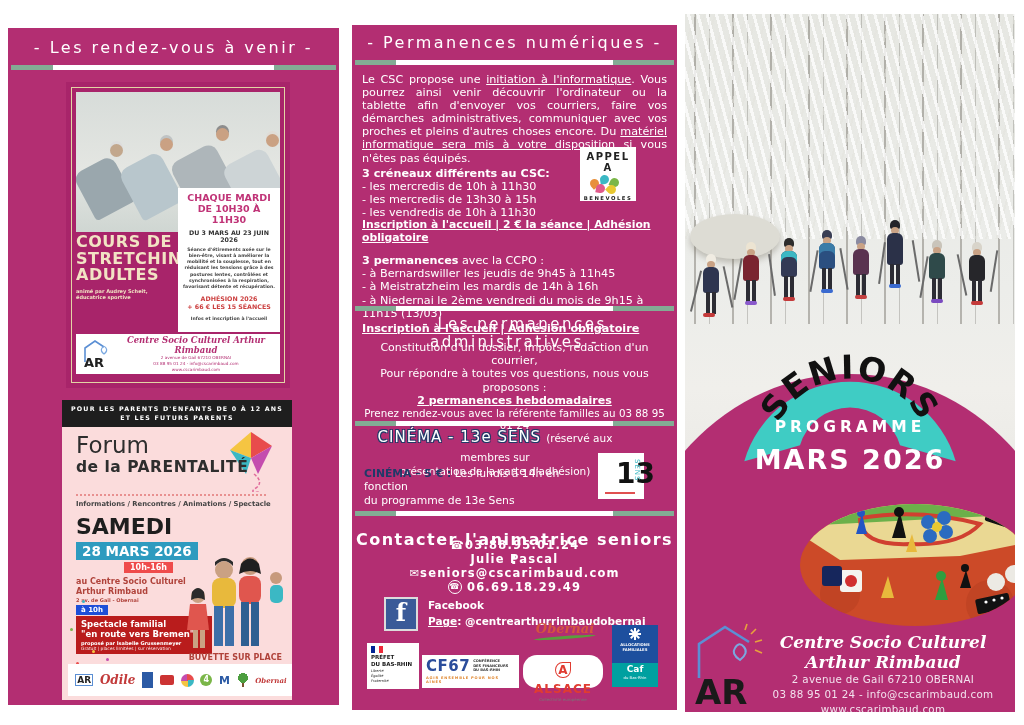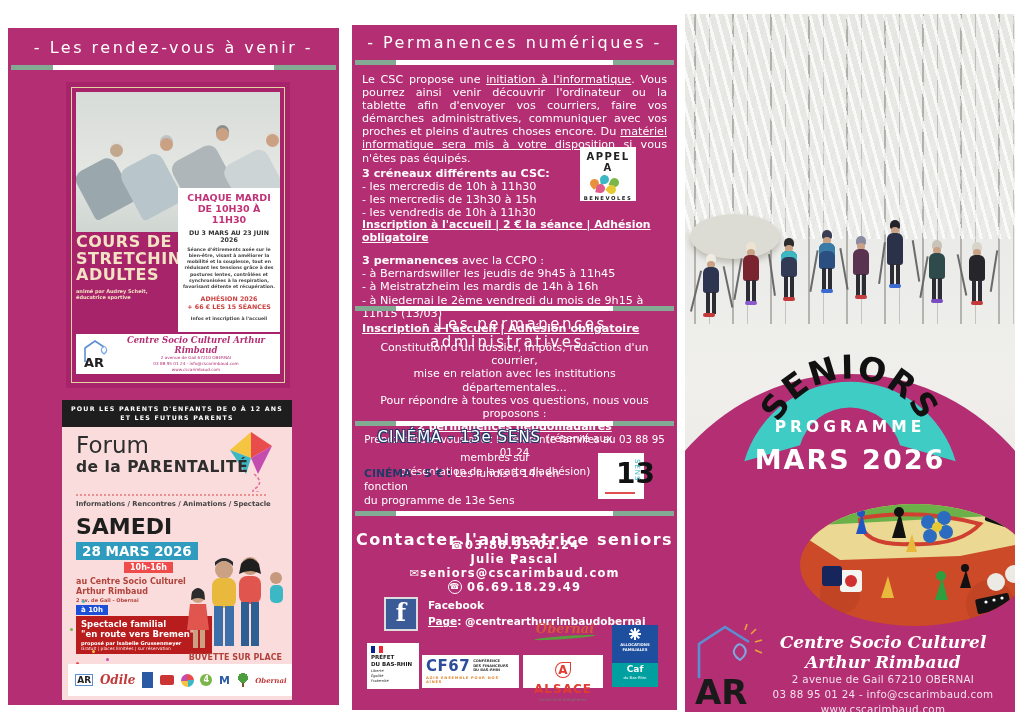--- a/index.html
+++ b/index.html
@@ -103,21 +103,21 @@
   .prefet{left:15px;top:618px;width:52px;height:46px;padding:3px 4px;color:#1a1a1a;}
   .flag{display:flex;height:7px;width:12px;margin-bottom:1px;}
   .flag i{flex:1;}
   .prefet .pt{font-size:5.5px;font-weight:bold;line-height:1.2;}
   .prefet .motto{font-size:3.6px;font-style:italic;white-space:pre-line;line-height:1.3;margin-top:2px;}
   .cf67{left:70px;top:630px;width:97px;height:33px;padding:2px 4px;}
   .cf67 .row{display:flex;gap:3px;align-items:center;}
   .cf67 .big{font-size:15px;font-weight:bold;color:#2b4d9b;letter-spacing:.5px;}
   .cf67 .smalls{font-size:3.6px;color:#333;font-weight:bold;line-height:1.3;}
   .cf67 .tag{font-size:3.6px;color:#e0862d;letter-spacing:.8px;font-weight:bold;margin-top:1px;}
-  .alsace{left:171px;top:630px;width:80px;height:33px;padding:4px;text-align:center;}
+  .alsace{left:171px;top:630px;width:80px;height:33px;padding:4px;text-align:center;border-radius:14px;}
   .alsace .mark{color:#e03c31;font-weight:bold;font-size:12px;}
   .alsace .sub{font-size:4px;color:#777;}
   .obernai-logo{position:absolute;left:168px;top:596px;width:90px;text-align:center;}
   .obernai-txt{color:#d4543f;font-size:13px;}
   .obernai-sw{width:62px;height:3px;background:#5a9e3d;border-radius:50%;margin:0 auto;transform:rotate(-4deg);}
   .caf{left:260px;top:600px;width:46px;height:62px;padding:0;overflow:hidden;}
   .caf .top{background:#1d4f9e;height:38px;color:#fff;text-align:center;font-size:3.8px;
             font-weight:bold;padding-top:2px;box-sizing:border-box;}
   .star{position:relative;width:12px;height:12px;margin:1px auto 2px;}
   .star i{position:absolute;left:5px;top:0;width:2px;height:12px;background:#fff;}
@@ -332,21 +332,20 @@
       </div>
 
       <div class="divider" style="position:absolute;left:0;right:0;top:273px">
         <span class="g1"></span>
           <span class="wbar"></span>
           <span class="g2"></span>
       </div>
       <h2 class="sec-h" style="position:absolute;left:0;right:0;top:290px;font-size:15px">- Les permanences administratives -</h2>
       <div class="abs pad" style="left:0;right:0;top:316px">
         <div class="admin-p">Constitution d'un dossier, impôts, rédaction d'un courrier,</div>
-        <div class="admin-p">mise en relation avec les institutions départementales...</div>
         <div class="admin-p">Pour répondre à toutes vos questions, nous vous proposons :</div>
         <div class="admin-p bu">2 permanences hebdomadaires</div>
         <div class="admin-p" style="font-size:10.3px">Prenez rendez-vous avec la référente familles au 03 88 95 01 24</div>
       </div>
 
       <div class="divider" style="position:absolute;left:0;right:0;top:388px">
         <span class="g1"></span>
           <span class="wbar"></span>
           <span class="g2"></span>
       </div>

